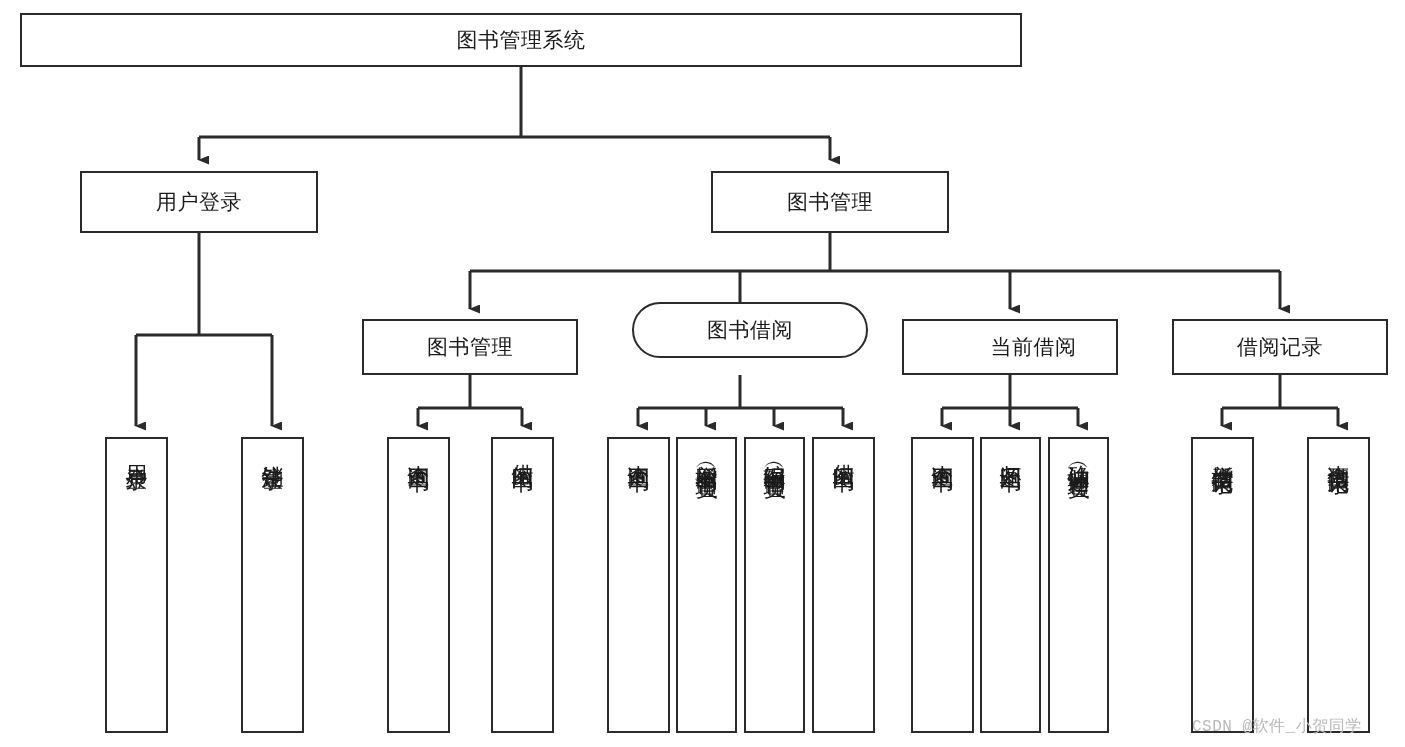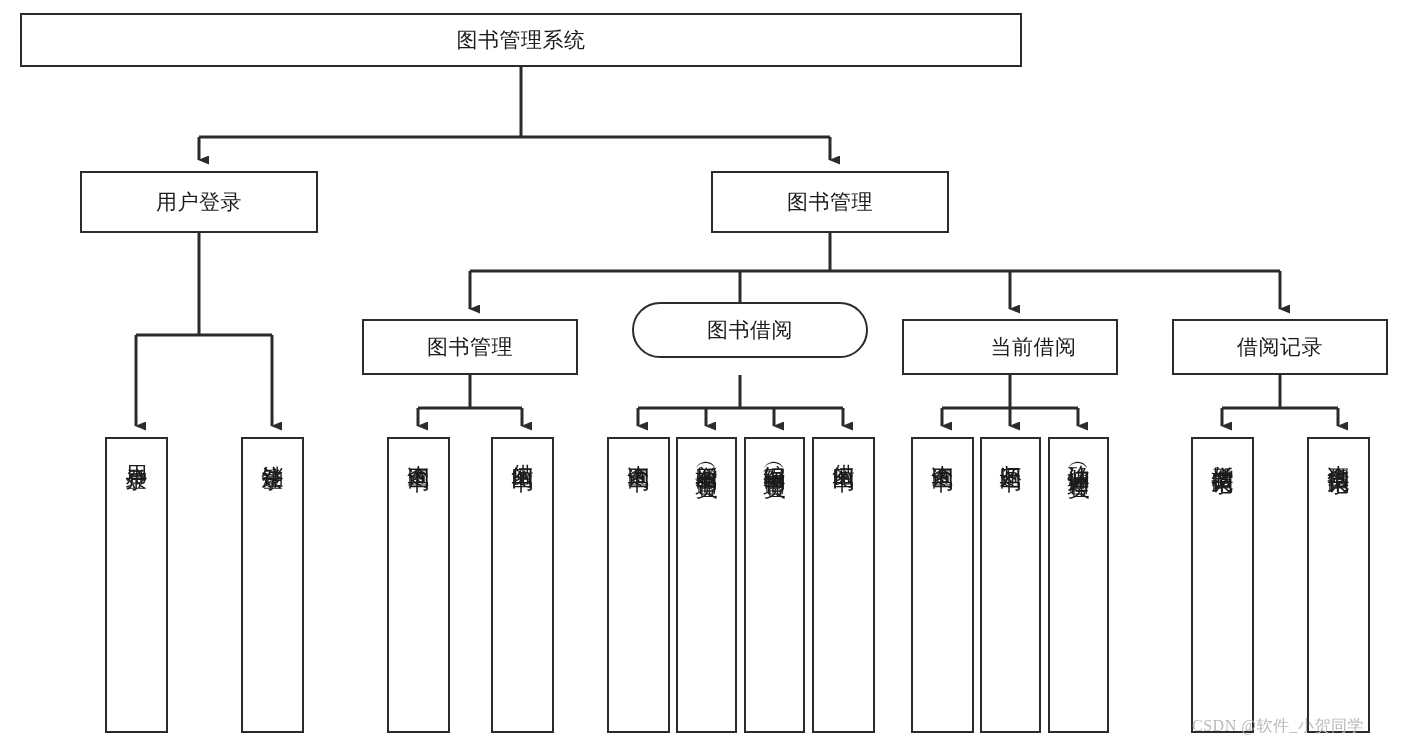--- a/index.html
+++ b/index.html
@@ -55,21 +55,21 @@
   }
   #watermark{
     position:absolute;
     left:1192px;
     top:716px;
     font-size:16px;
     color:#b9b9b9;
     letter-spacing:0.5px;
     z-index:3;
     white-space:nowrap;
-    font-family:Liberation Serif, serif;
+    font-family:Liberation Mono, monospace;
   }
 </style>
 </head>
 <body>
 
 <div id="canvas">
 
   <svg id="wires" viewBox="0 0 1405 747" xmlns="http://www.w3.org/2000/svg">
     <defs>
       <marker id="arrow" markerWidth="9" markerHeight="11" refX="4.5" refY="10" orient="auto" markerUnits="userSpaceOnUse">

